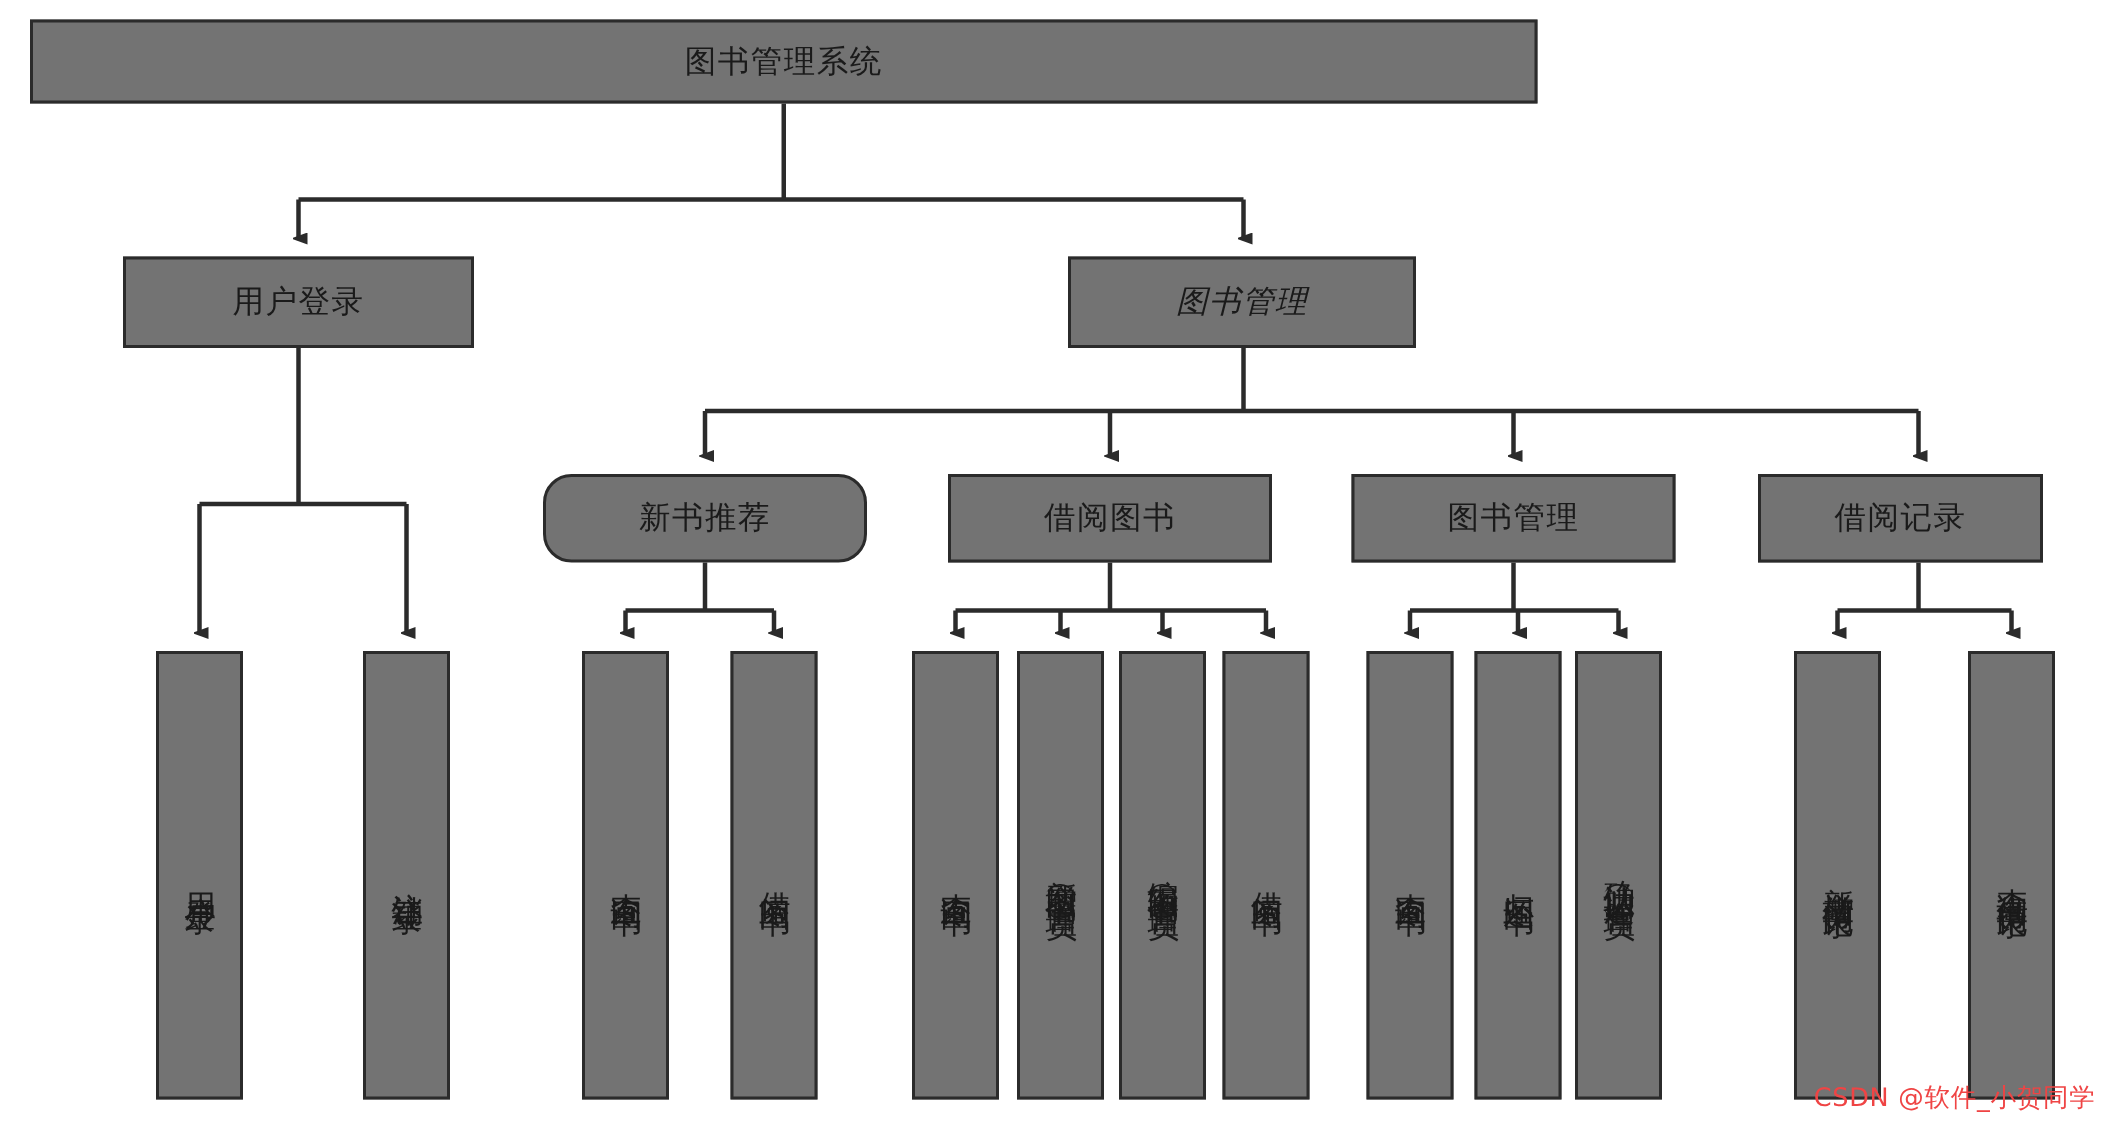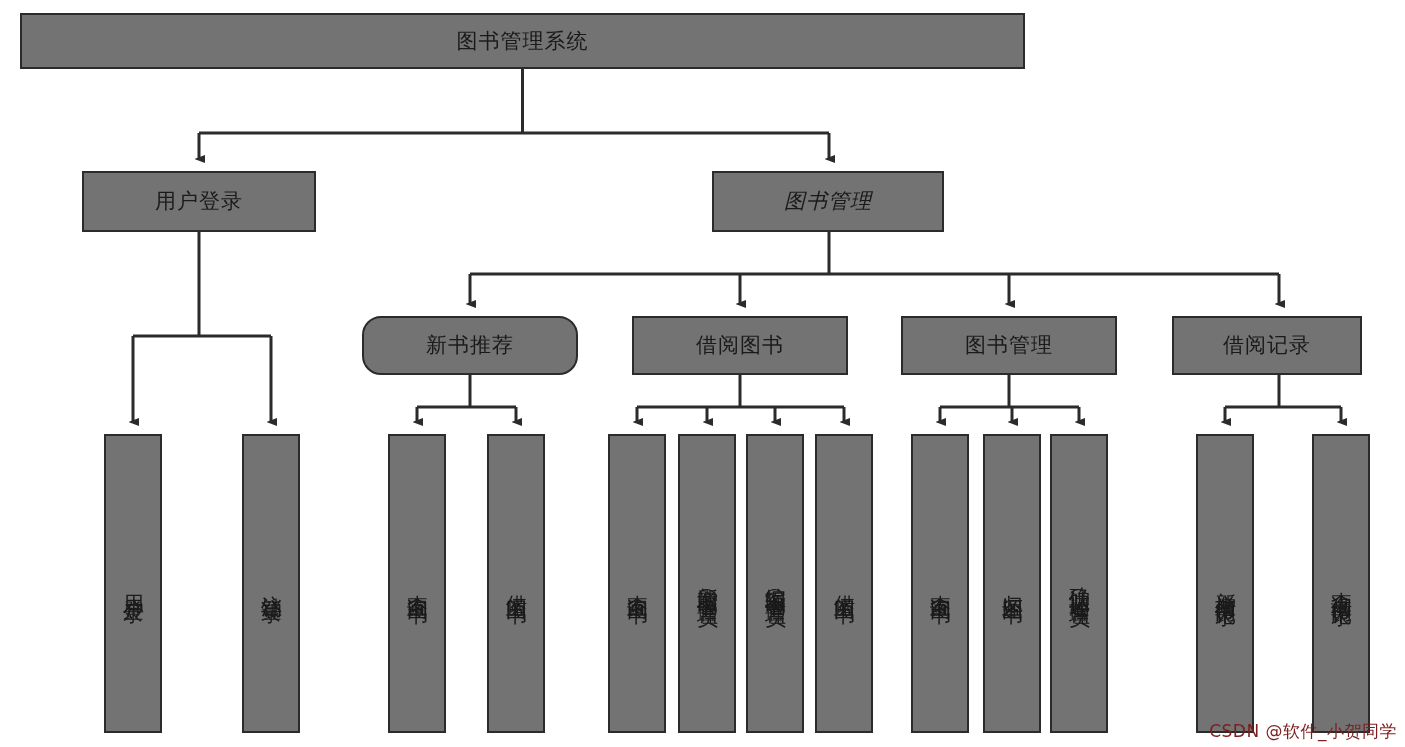--- a/index.html
+++ b/index.html
@@ -53,21 +53,21 @@
   .node .htext {
     display: block;
     white-space: nowrap;
     line-height: 1;
   }
   .watermark {
     position: absolute;
     right: 8px;
     bottom: 4px;
     font-size: 17px;
-    color: #7f1d1d;
+    color: #ef4444;
     white-space: nowrap;
     letter-spacing: 0.5px;
   }
 </style>
 </head>
 <body>
 
 <div id="canvas">
 
   <svg id="edges" viewBox="0 0 1405 747">

